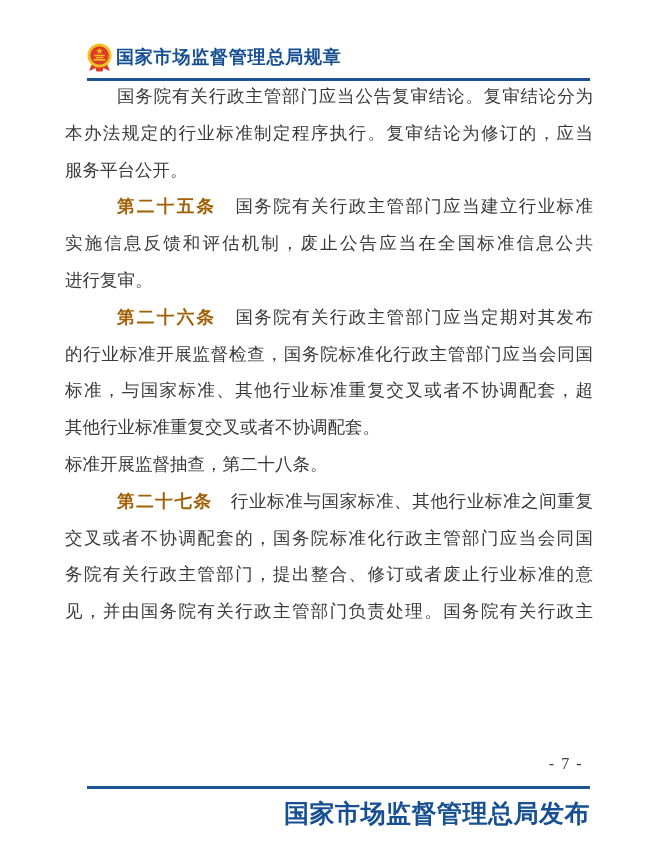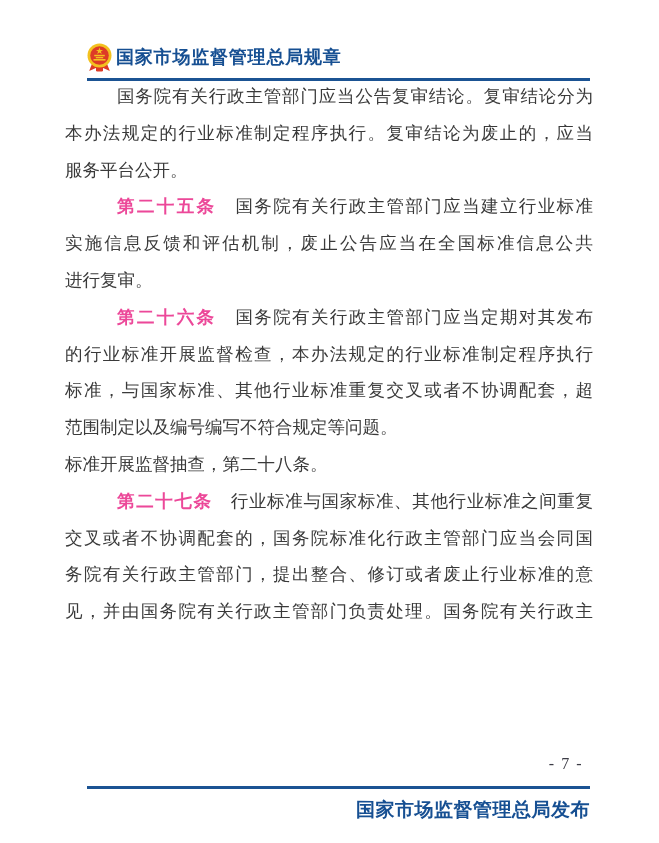--- a/index.html
+++ b/index.html
@@ -51,40 +51,40 @@
     text-align: justify;
     text-justify: inter-ideograph;
     white-space: normal;
     overflow: hidden;
   }
   .line.fill { text-align-last: justify; }
   .line.first { padding-left: 52px; }
   .art {
     font-family: "Liberation Sans", "DejaVu Sans", sans-serif;
     font-weight: 700;
-    color: #ec4899;
+    color: #a16207;
     letter-spacing: 1px;
   }
   
   .page-number {
     position: absolute;
     right: 76px;
     top: 755px;
     font-size: 16px;
     letter-spacing: 1.5px;
     color: #3c3c46;
   }
   .footer-rule { top: 786px; }
   .publisher {
     position: absolute;
     right: 69px;
     top: 797px;
     font-family: Liberation Mono, monospace;
     font-weight: 700;
-    font-size: 19px;
+    font-size: 25px;
     letter-spacing: 0.5px;
     white-space: nowrap;
   }
 </style>
 </head>
 <body>
 
 <div class="page">
 
   <svg class="emblem" viewBox="0 0 25 31" xmlns="http://www.w3.org/2000/svg">
@@ -98,29 +98,29 @@
     <rect x="8.8" y="14" width="7.4" height="1.3" fill="#f3c11f"></rect>
     <rect x="6.5" y="16" width="12" height="1.6" fill="#f3c11f"></rect>
   </svg>
 
   <div class="header-title" style="color:#164f92;">国家市场监督管理总局规章</div>
 
   <div class="header-rule" style="background:#1b5393;"></div>
 
   <div class="doc-body">
       <div class="line fill first">国务院有关行政主管部门应当公告复审结论。复审结论分为</div>
-      <div class="line fill">本办法规定的行业标准制定程序执行。复审结论为废止的，应当</div>
+      <div class="line fill">本办法规定的行业标准制定程序执行。复审结论为修订的，应当</div>
       <div class="line">服务平台公开。</div>
       <div class="line fill first"><span class="art">第二十五条</span>　国务院有关行政主管部门应当建立行业标准</div>
       <div class="line fill">实施信息反馈和评估机制，废止公告应当在全国标准信息公共</div>
       <div class="line">进行复审。</div>
       <div class="line fill first"><span class="art">第二十六条</span>　国务院有关行政主管部门应当定期对其发布</div>
-      <div class="line fill">的行业标准开展监督检查，本办法规定的行业标准制定程序执行</div>
+      <div class="line fill">的行业标准开展监督检查，国务院标准化行政主管部门应当会同国</div>
       <div class="line fill">标准，与国家标准、其他行业标准重复交叉或者不协调配套，超</div>
-      <div class="line">范围制定以及编号编写不符合规定等问题。</div>
+      <div class="line">其他行业标准重复交叉或者不协调配套。</div>
       <div class="line">标准开展监督抽查，第二十八条。</div>
       <div class="line fill first"><span class="art">第二十七条</span>　行业标准与国家标准、其他行业标准之间重复</div>
       <div class="line fill">交叉或者不协调配套的，国务院标准化行政主管部门应当会同国</div>
       <div class="line fill">务院有关行政主管部门，提出整合、修订或者废止行业标准的意</div>
       <div class="line fill">见，并由国务院有关行政主管部门负责处理。国务院有关行政主</div>
     </div>
 
   <div class="page-number">- 7 -</div>
 
   <div class="footer-rule" style="background:#1b5393;"></div>

